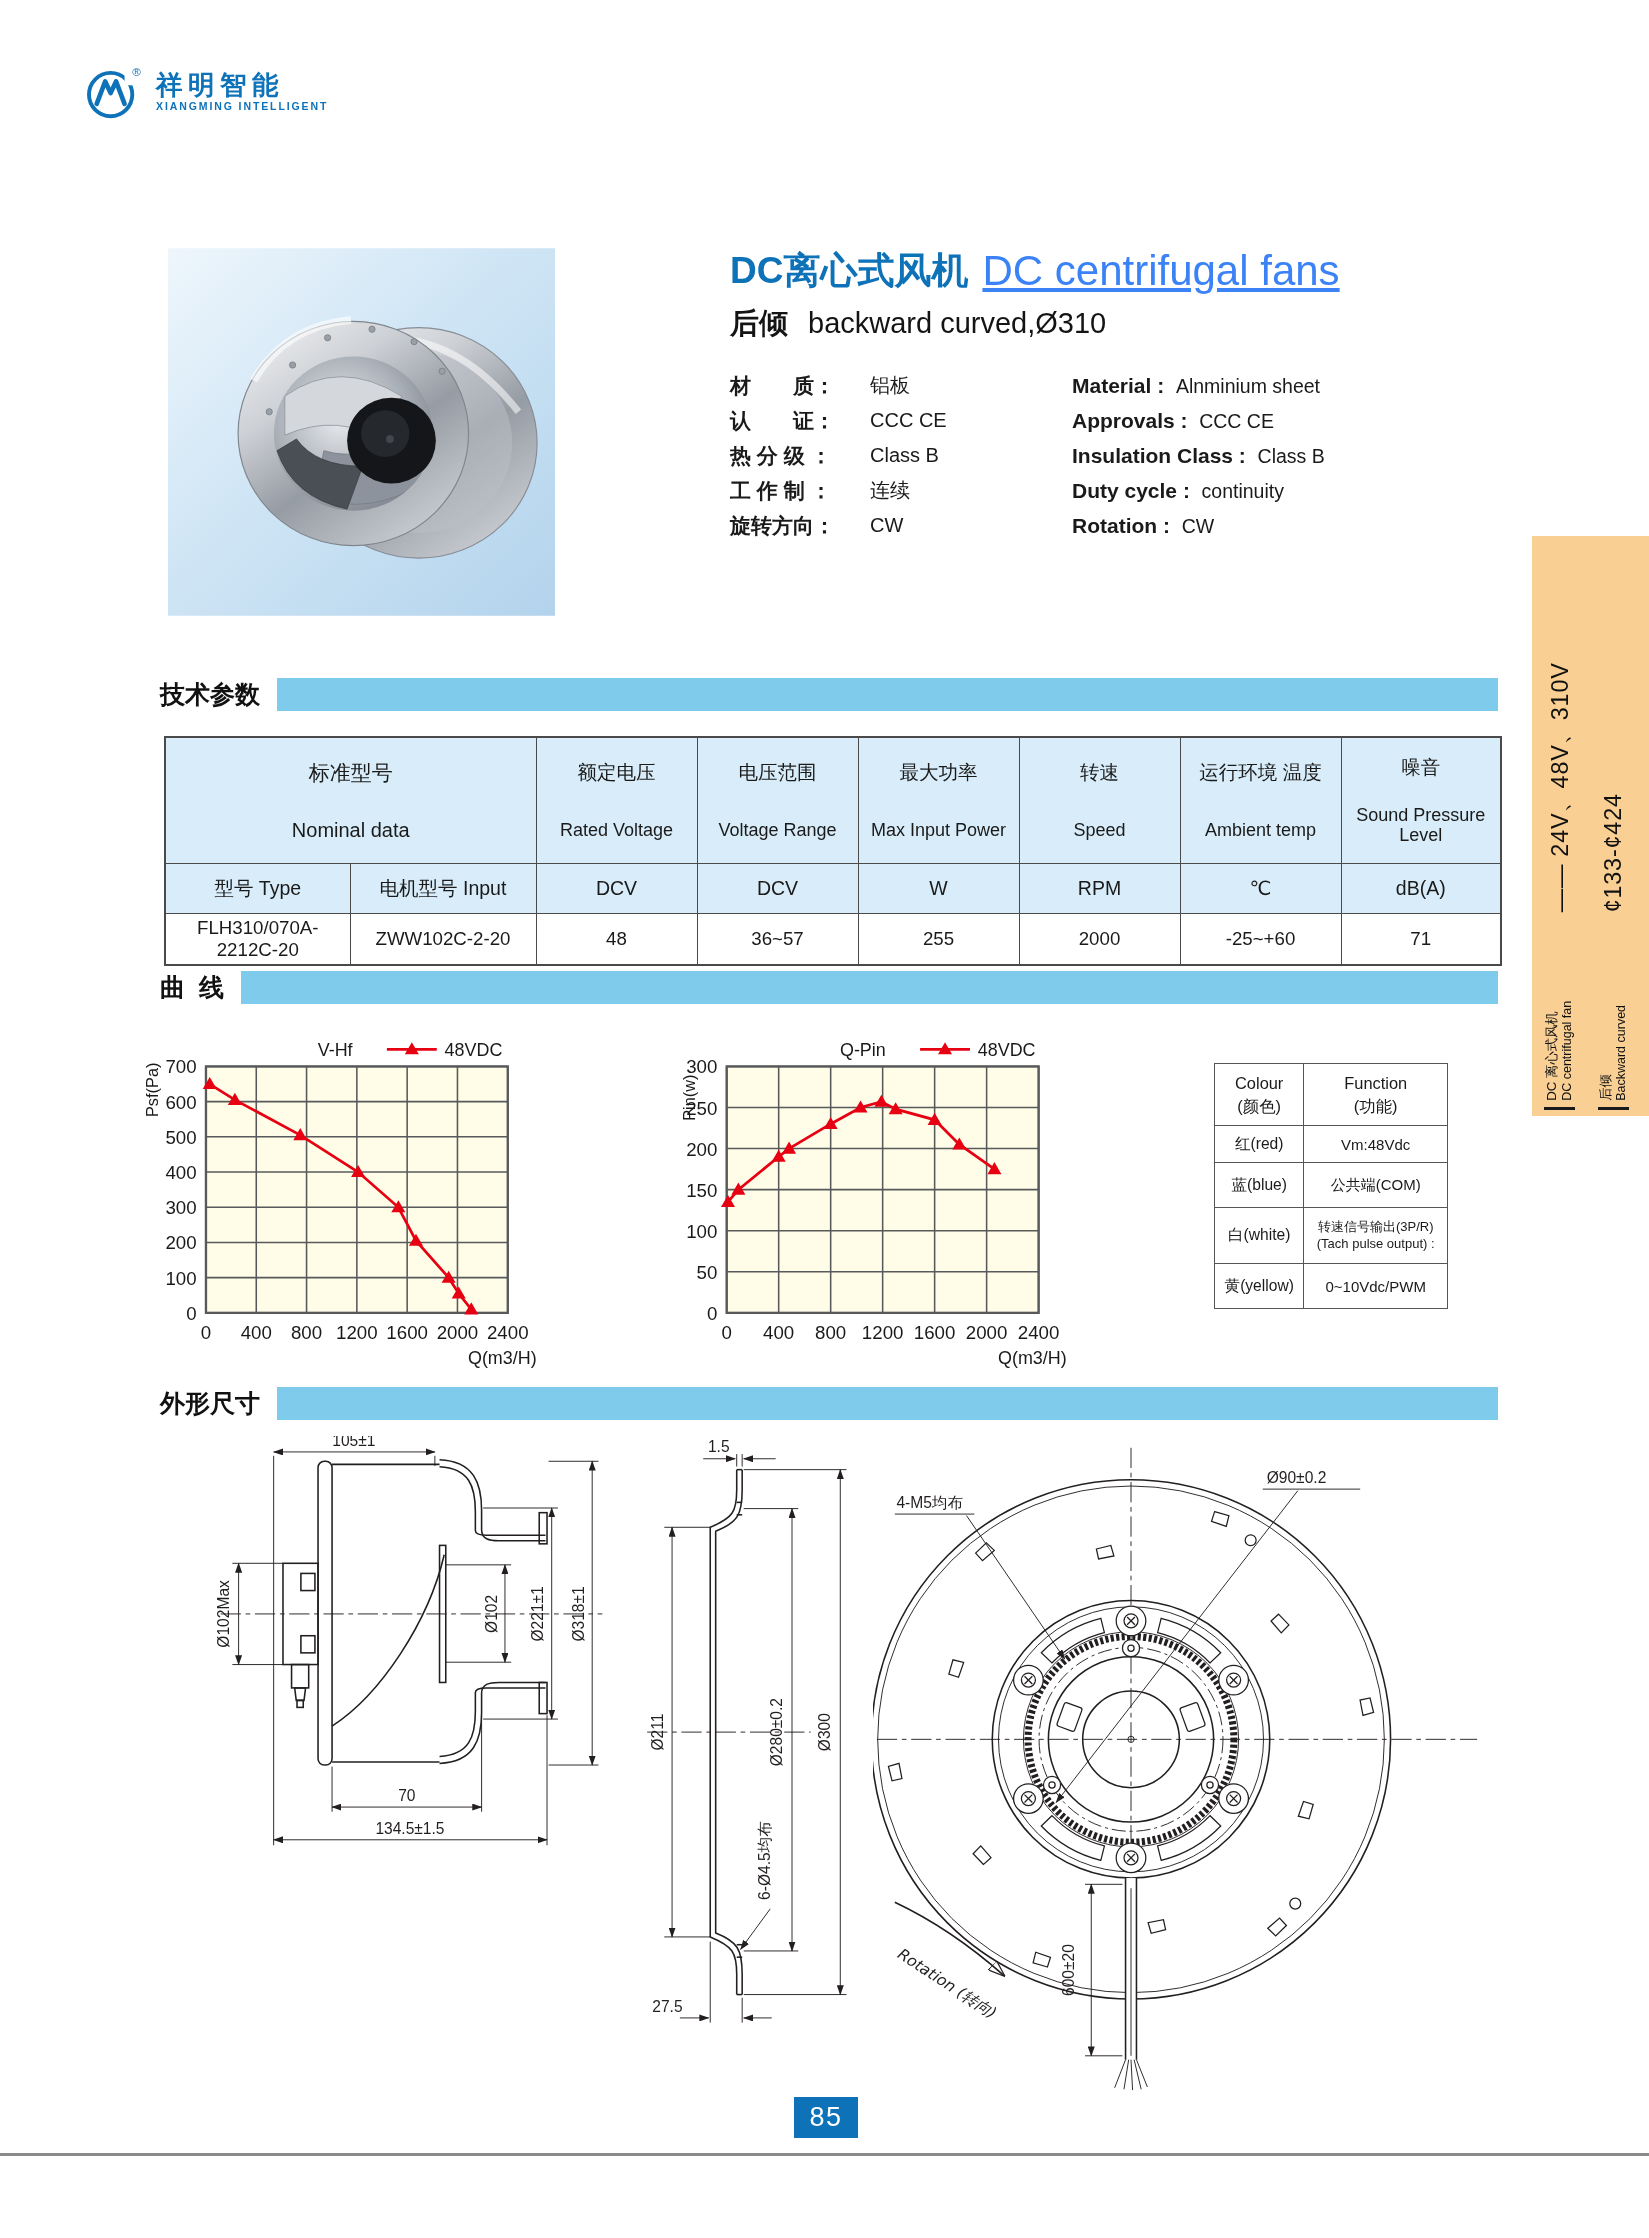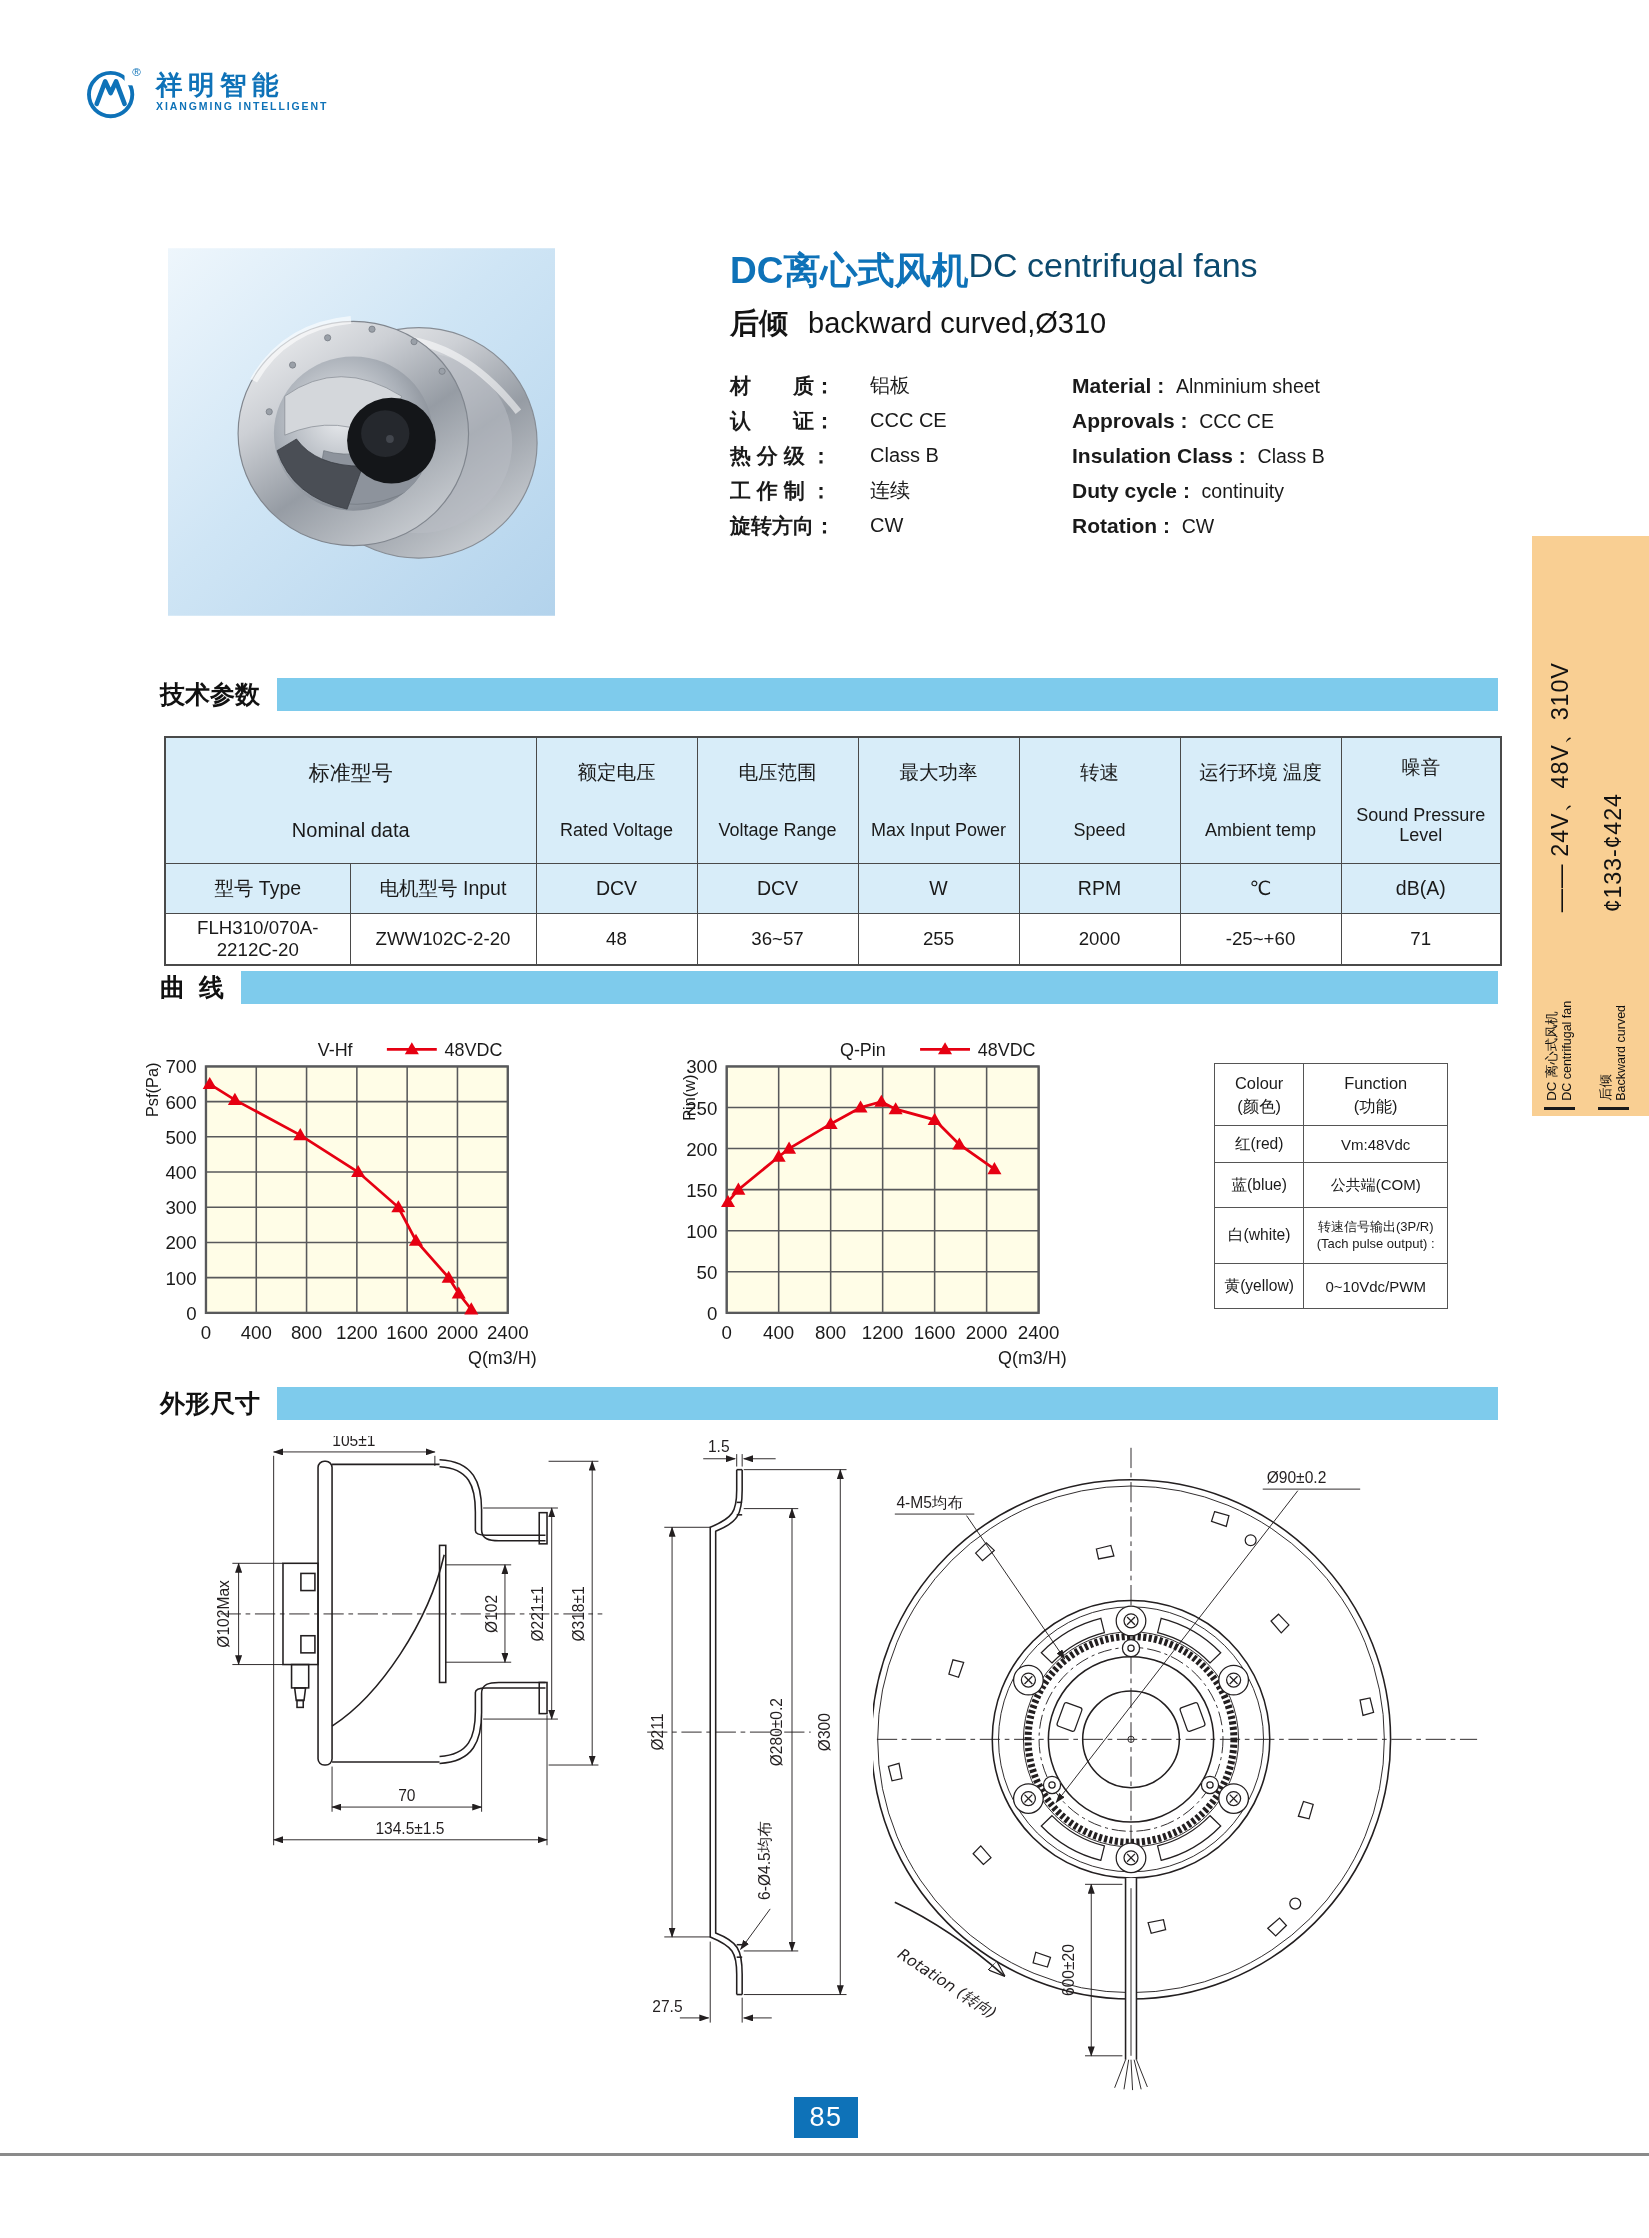--- a/index.html
+++ b/index.html
@@ -6,23 +6,23 @@
   #page{position:relative;width:1649px;height:2239px;background:#ffffff;
         font-family:"Liberation Sans","DejaVu Sans",sans-serif;color:#1a1a1a;overflow:hidden;}
   
   .logo{position:absolute;left:84px;top:59px;display:flex;align-items:center;gap:11px;}
   .logo-text .cn{font-size:26.5px;font-weight:bold;color:#0e72b8;letter-spacing:5.5px;line-height:1.1;}
   .logo-text .en{font-size:10.5px;color:#0e72b8;letter-spacing:1.9px;margin-top:0;font-weight:bold;}
   
   .photo{position:absolute;left:168px;top:248px;width:387px;height:368px;}
   
   .title-block{position:absolute;left:730px;top:246px;}
-  .title-row{display:flex;align-items:flex-start;}
+  .title-row{display:flex;align-items:center;gap:14px;}
   .title-cn{font-size:37px;font-weight:bold;color:#0e72b8;}
-  .title-en{font-size:34px;color:#0c4a6e;}
+  .title-en{font-size:42px;color:#3b82f6;text-decoration:underline;}
   .sub-row{display:flex;align-items:baseline;gap:20px;margin-top:7.8px;}
   .sub-cn{font-size:29px;font-weight:bold;color:#141414;}
   .sub-en{font-size:29px;color:#141414;}
   
   .specs{position:absolute;left:730px;top:368px;width:779px;}
   .spec-row{display:grid;grid-template-columns:140px 202px auto;height:35px;align-items:center;}
   .sl{font-size:21px;font-weight:bold;white-space:pre;}
   .sv{font-size:20px;}
   .se{font-size:21px;}
   .se b{font-weight:bold;}

